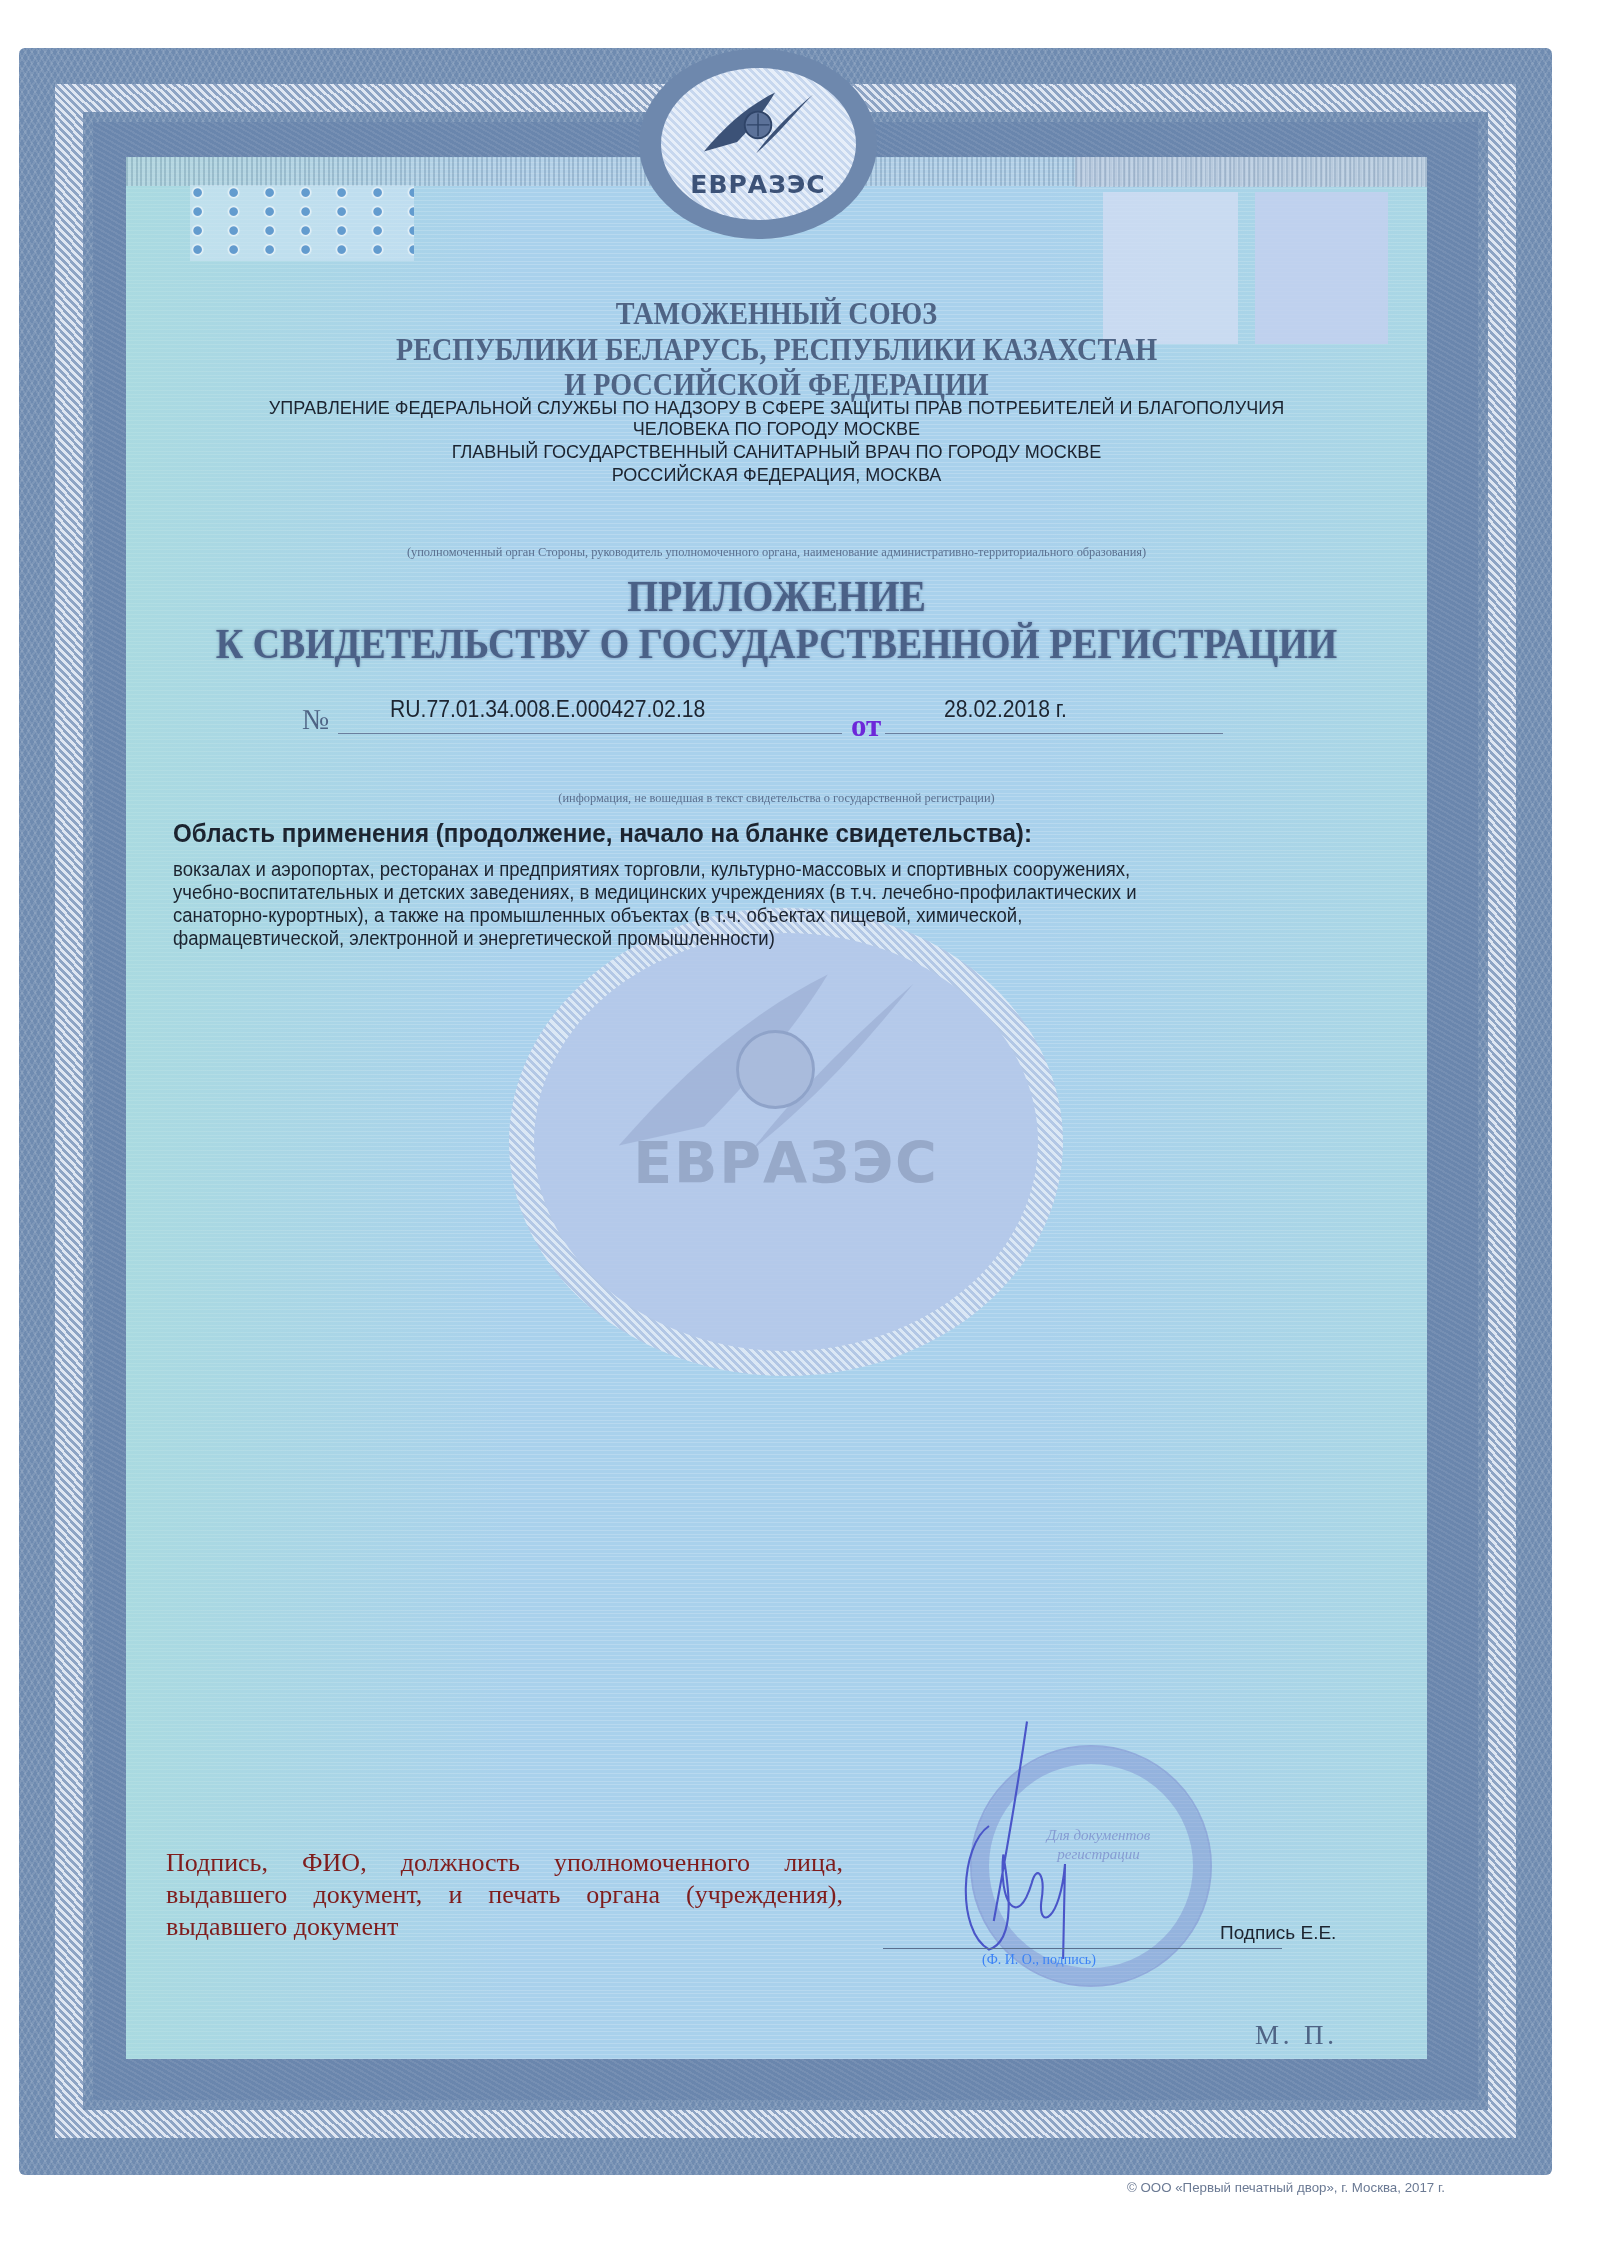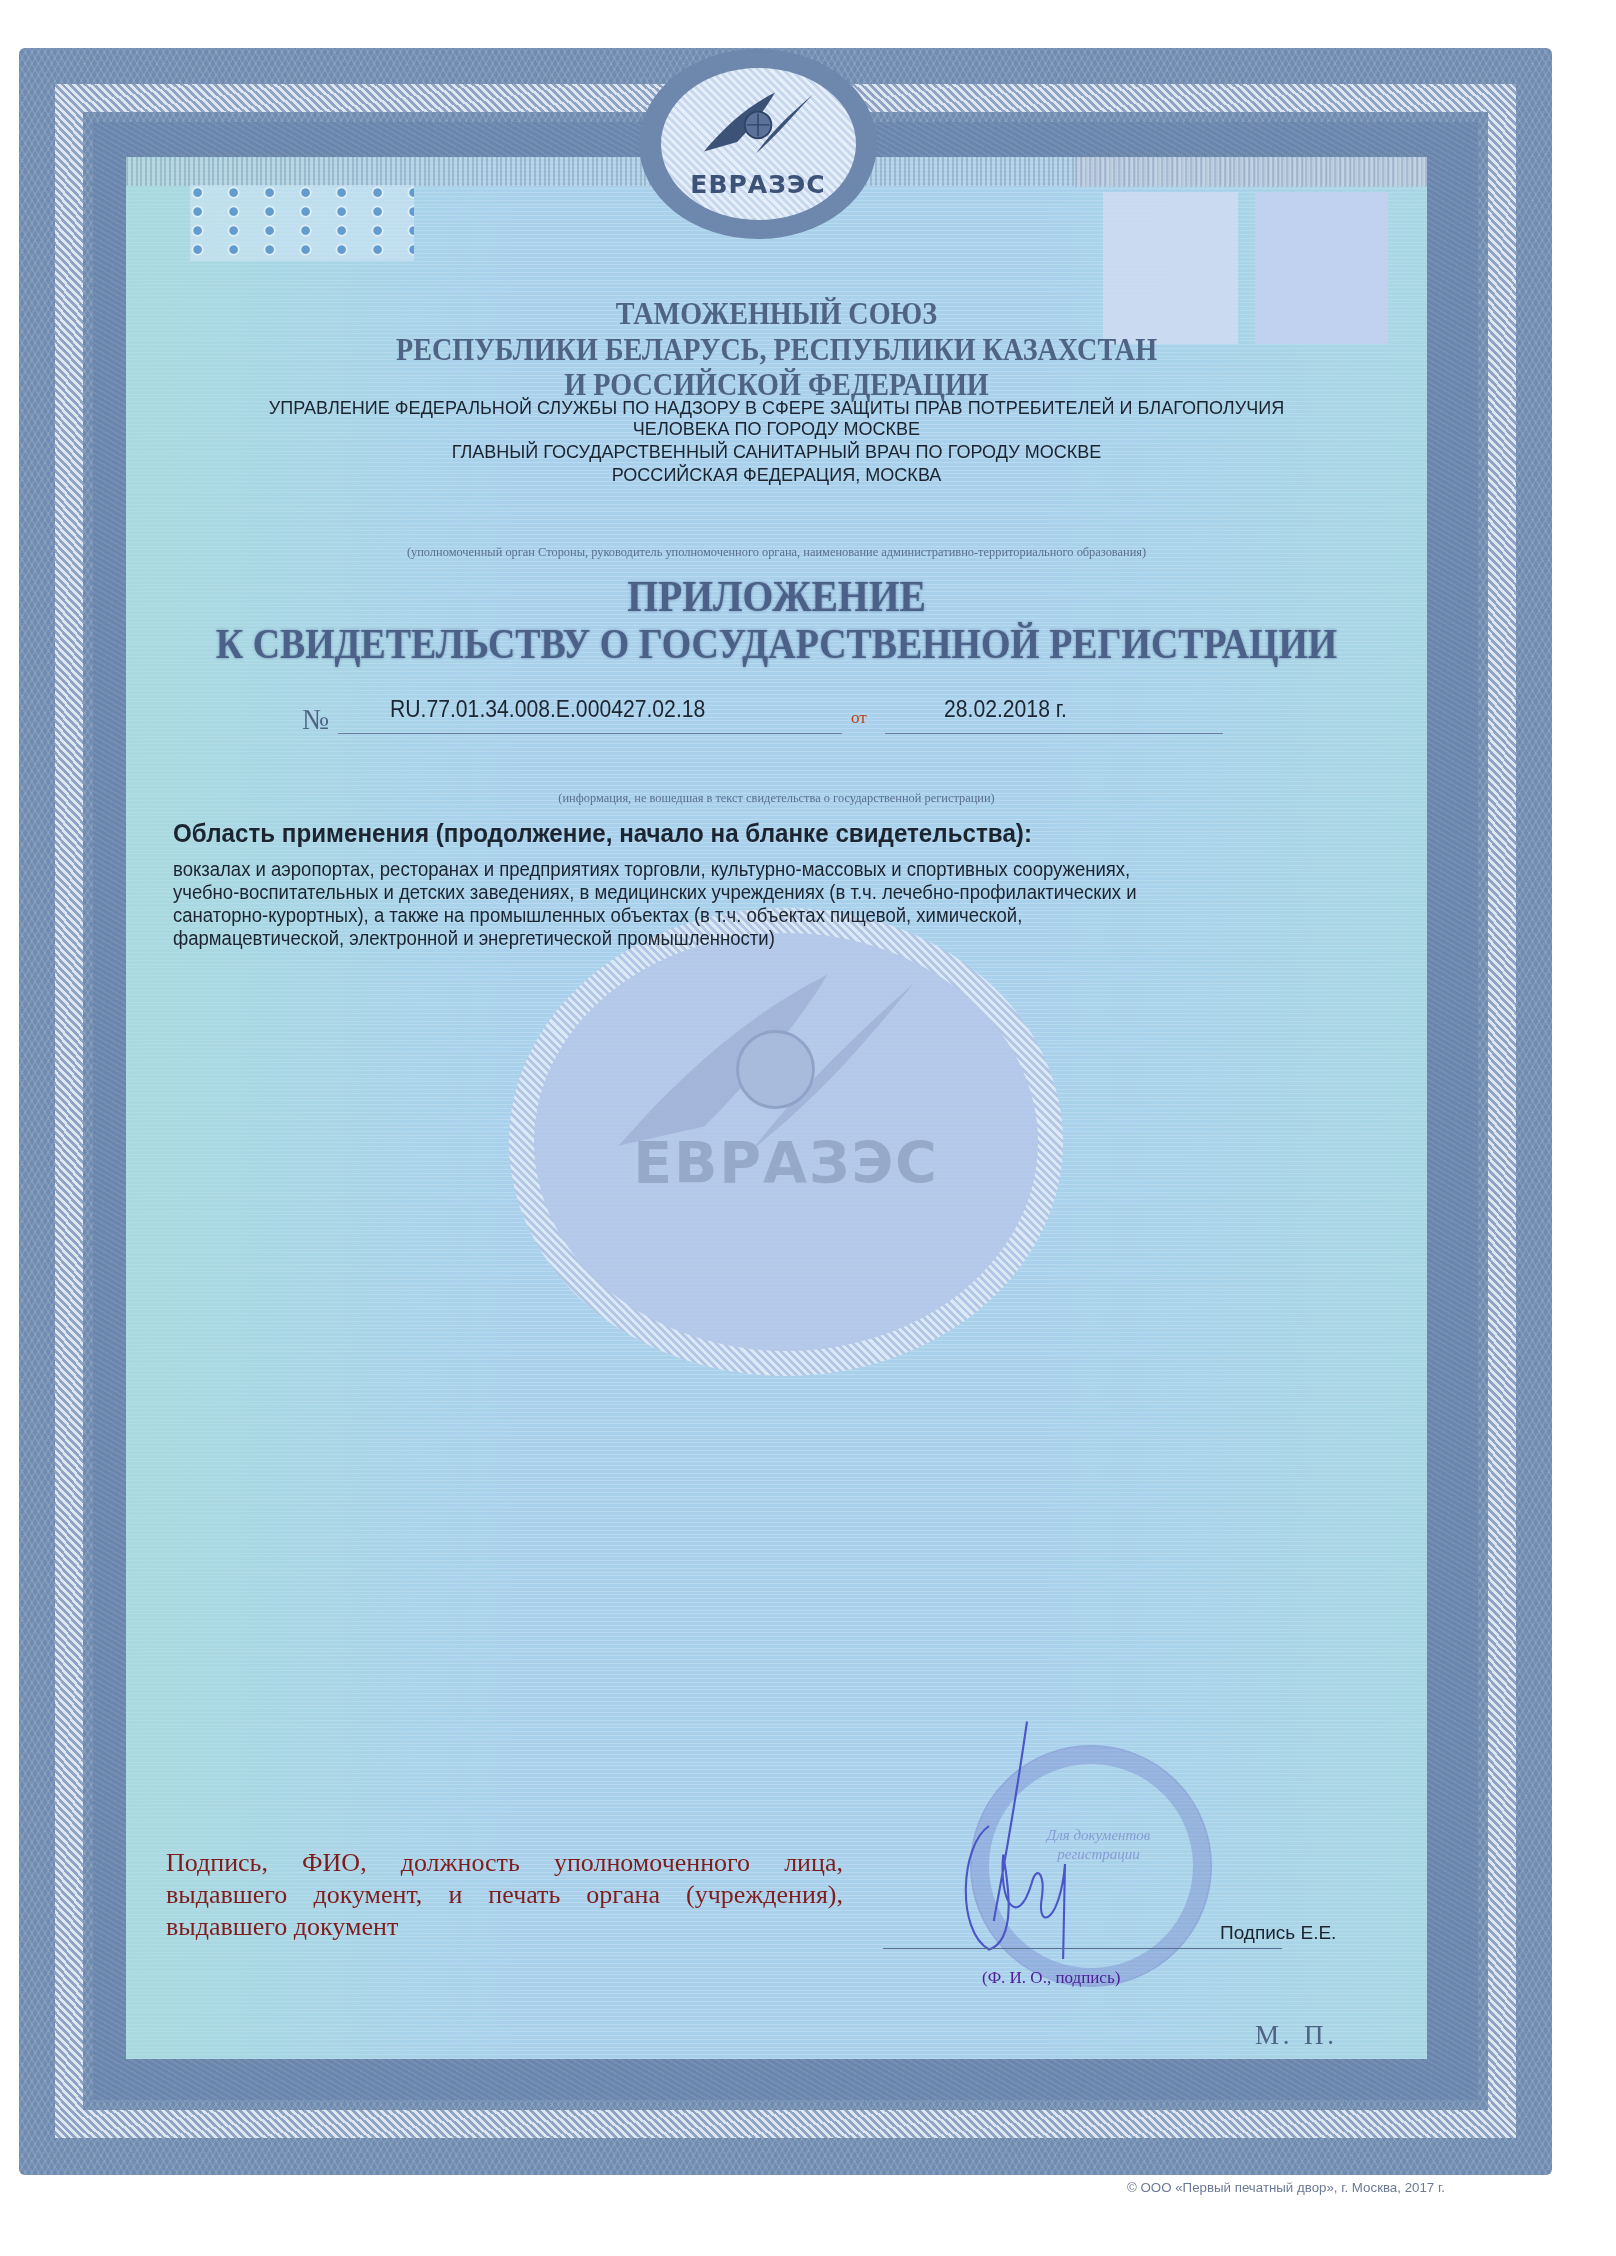--- a/index.html
+++ b/index.html
@@ -108,21 +108,21 @@
     text-shadow: 0 0 2.9px rgba(60,80,120,0.55);
     transform:scaleX(0.9); transform-origin:center;
   }
   .bt1 { top:571px; font-size:44px; }
   .bt2 { top:620px; font-size:42px; }
 
   
   .num-sign { left:302px; top:704px; font-family:"Liberation Serif", serif; font-size:28.5px; color:#4f6485; }
   .num-line { left:338px; top:733px; width:504px; border-bottom:1.4px solid #6a7f9e; }
   .num-val { left:390px; top:696px; font-size:23px; color:#1c2430; transform:scaleX(0.92); transform-origin:left; }
-  .ot-label { left:851px; top:708px; font-family:"Liberation Serif", serif; font-size:17px; color:#c2410c; }
+  .ot-label { left:851px; top:708px; font-family:"Liberation Serif", serif; font-size:31px; color:#6d28d9;font-weight:bold; }
   .date-line { left:885px; top:733px; width:338px; border-bottom:1.4px solid #6a7f9e; }
   .date-val { left:944px; top:696px; font-size:23px; color:#1c2430; transform:scaleX(0.92); transform-origin:left; }
 
   
   .scope-heading { left:173px; top:818px; font-size:26px; font-weight:bold; color:#1c2430; transform:scaleX(0.93); transform-origin:left; white-space:nowrap; }
   .scope-body { left:173px; top:858px; width:1132px; font-size:19.5px; line-height:23px; color:#1c2430; }
   .scope-line { display:block; white-space:nowrap; transform:scaleX(0.95); transform-origin:left; }
 
   
   .watermark {
@@ -139,21 +139,21 @@
     color:#97a9c9; letter-spacing:1.9px;
   }
   .wm-svg { left:609px; top:965px; }
 
   
   .sig-caption {
     left:166px; top:1847px; width:677px; font-family:"Liberation Serif", serif;
     font-size:26px; line-height:32px; color:#7f1d1d; text-align:justify;
   }
   .sig-line { left:883px; top:1948px; width:399px; border-bottom:1.4px solid #5b6f8e; }
-  .sig-sub { left:982px; top:1952px; font-family:"Liberation Serif", serif; font-size:17px; color:#4c1d95;margin-top:16px; }
+  .sig-sub { left:982px; top:1952px; font-family:"Liberation Serif", serif; font-size:14px; color:#3b82f6; }
   .sig-name { left:1220px; top:1922px; font-size:19px; color:#1c2430; }
   .mp { left:1255px; top:1983px; font-family:"Liberation Serif", serif; font-size:27px; color:#4f6485; letter-spacing:3.8px;margin-top:37px; }
 
   .stamp {
     left:970px; top:1745px; width:238px; height:238px; border-radius:50%;
     border:2.9px solid rgba(110,120,200,0.45);
     box-shadow: inset 0 0 0 15px rgba(0,0,0,0), inset 0 0 0 17px rgba(110,120,200,0.35);
   }
   .stamp-text {
     left:1027px; top:1826px; width:143px; text-align:center;

